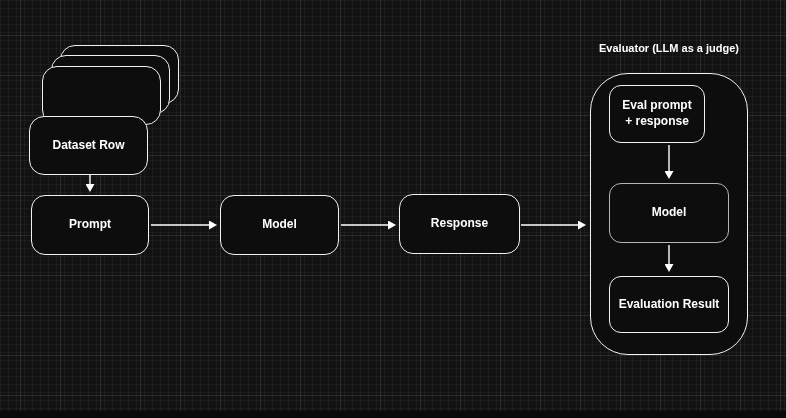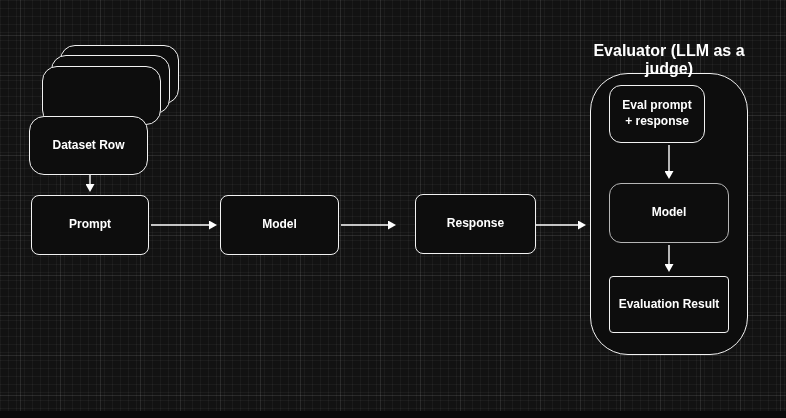--- a/index.html
+++ b/index.html
@@ -20,21 +20,21 @@
       linear-gradient(to bottom, rgba(255,255,255,0.040) 1px, transparent 1px);
     background-size: 40px 40px, 40px 40px, 8px 8px, 8px 8px;
     background-position: 20px 0, 0 35px, 0 0, 0 0;
     font-family: "Liberation Sans", sans-serif;
   }
   .node {
     position: absolute;
     box-sizing: border-box;
     background: #0d0d0d;
     border: 1.5px solid #f2f2f2;
-    border-radius: 8px;
+    border-radius: 14px;
     display: flex;
     align-items: center;
     justify-content: center;
     color: #ffffff;
     font-size: 12px;
     font-weight: 700;
     text-align: center;
     line-height: 1.3;
     padding: 4px 8px;
   }
@@ -50,40 +50,40 @@
   #stack { position: absolute; left: 29px; top: 45px; width: 151px; height: 91px; }
   #stack-card-3 { left: 31px; top: 0; }
   #stack-card-2 { left: 22px; top: 10px; }
   #stack-card-1 { left: 13px; top: 21px; }
   #node-dataset-row {
     left: 0; top: 31px; width: 119px; height: 59px;
     border-radius: 15px; position: absolute; margin-top: 40px;
   }
   #node-prompt   { left: 31px;  top: 195px; width: 118px; height: 60px; }
   #node-model    { left: 220px; top: 195px; width: 119px; height: 60px; }
-  #node-response { left: 399px; top: 194px; width: 121px; height: 60px; margin-left: 16px; }
+  #node-response { left: 399px; top: 194px; width: 121px; height: 60px; }
   #evaluator-group {
     position: absolute;
     box-sizing: border-box;
     left: 590px; top: 73px; width: 158px; height: 282px;
     background: #0d0d0d;
     border: 1.5px solid #f2f2f2;
     border-radius: 38px;
   }
   #evaluator-group-label {
     position: absolute;
     left: 578px; top: 42px; width: 182px;
     text-align: center;
     color: #ffffff;
-    font-size: 16px;
+    font-size: 11px;
     font-weight: 700;
   }
   #node-eval-prompt-response { left: 609px; top: 85px;  width: 96px; height: 58px; border-radius: 12px; }
   #node-evaluator-model      { left: 609px; top: 183px; width: 120px; height: 60px; border-radius: 12px; border-color: #b5b5b5; }
-  #node-evaluation-result    { left: 609px; top: 276px; width: 120px; height: 57px; border-radius: 4px; }
+  #node-evaluation-result    { left: 609px; top: 276px; width: 120px; height: 57px; border-radius: 12px; }
   #arrows {
     position: absolute;
     left: 0; top: 0;
     pointer-events: none;
   }
   #arrows line { stroke: #ffffff; stroke-width: 1.4; }
   #bottom-edge {
     position: absolute;
     left: 0; bottom: 0; width: 786px; height: 7px;
     background: #0a0a0a;

